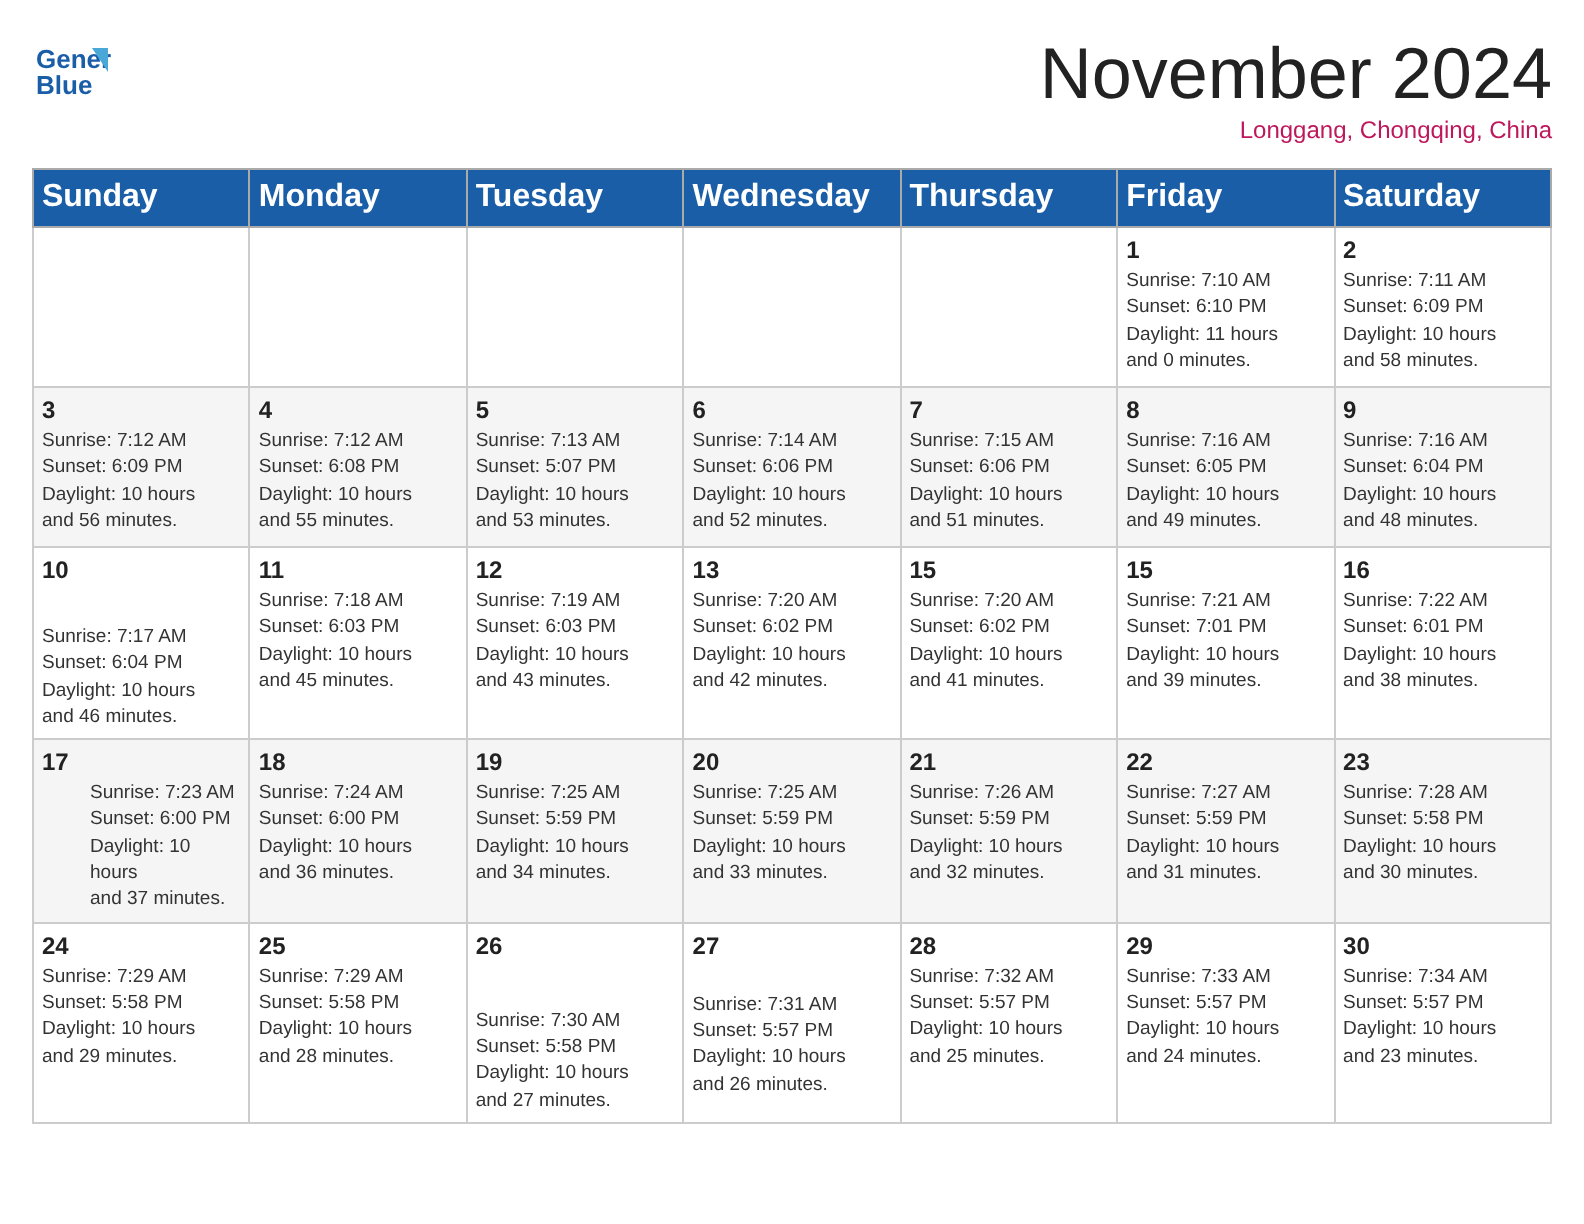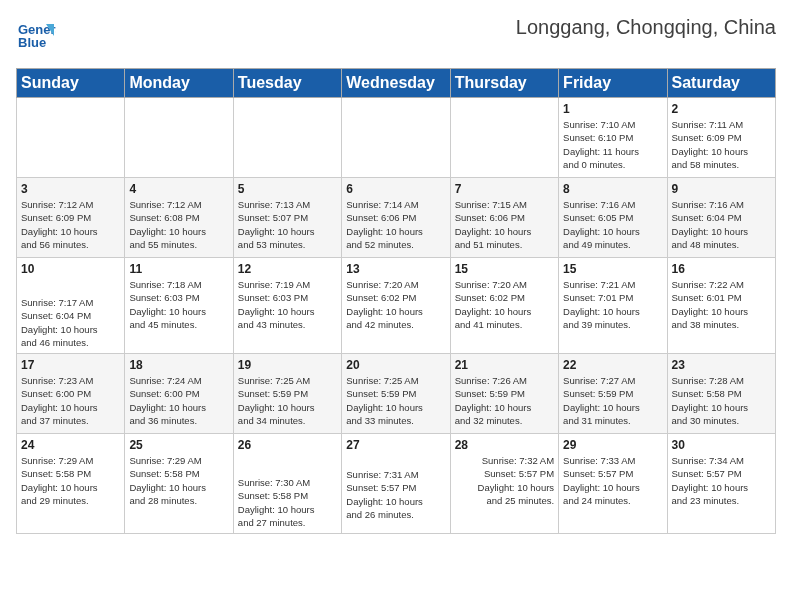--- a/index.html
+++ b/index.html
@@ -27,22 +27,22 @@
     }
     .title-block {
       text-align: right;
     }
     .month-title {
       font-size: 36px;
       font-weight: normal;
       color: #222;
     }
     .location {
-      font-size: 20px;
-      color: #404040;
+      font-size: 12px;
+      color: #be185d;
     }
     .calendar {
       width: 100%;
       border-collapse: collapse;
       table-layout: fixed;
     }
     .calendar th {
       background: #1a5ea8;
       color: #fff;
       font-size: 16px;
@@ -84,20 +84,21 @@
 <div class="header">
   <div class="logo">
     <svg class="logo-icon" viewBox="0 0 40 40">
       <rect x="0" y="0" width="40" height="40" fill="white"></rect>
       <text x="2" y="18" font-size="13" font-weight="bold" fill="#1a5ea8" font-family="Arial">General</text>
       <text x="2" y="31" font-size="13" font-weight="bold" fill="#1a5ea8" font-family="Arial">Blue</text>
       <polygon points="30,8 38,8 38,20" fill="#4aa8d8"></polygon>
     </svg>
   </div>
   <div class="title-block">
+    <div class="month-title">November 2024</div>
     <div class="location">Longgang, Chongqing, China</div>
   </div>
 </div>
 
 <table class="calendar">
   <thead>
     <tr>
     <th>Sunday</th>
         <th>Monday</th>
         <th>Tuesday</th>
@@ -227,21 +228,21 @@
           <span class="day-num">16</span>
           <div class="day-info" style="white-space: pre-line;">Sunrise: 7:22 AM
 Sunset: 6:01 PM
 Daylight: 10 hours
 and 38 minutes.</div>
         </td>
       </tr>
       <tr>
         <td>
           <span class="day-num">17</span>
-          <div class="day-info" style="white-space: pre-line;">Sunrise: 7:23 AM
+          <div class="day-info" style="white-space: pre-line; margin-left: 24px;">Sunrise: 7:23 AM
 Sunset: 6:00 PM
 Daylight: 10 hours
 and 37 minutes.</div>
         </td>
         <td>
           <span class="day-num">18</span>
           <div class="day-info" style="white-space: pre-line;">Sunrise: 7:24 AM
 Sunset: 6:00 PM
 Daylight: 10 hours
 and 36 minutes.</div>
@@ -306,21 +307,21 @@
         </td>
         <td>
           <span class="day-num">27</span>
           <div class="day-info" style="white-space: pre-line; margin-top: 16px;">Sunrise: 7:31 AM
 Sunset: 5:57 PM
 Daylight: 10 hours
 and 26 minutes.</div>
         </td>
         <td>
           <span class="day-num">28</span>
-          <div class="day-info" style="white-space: pre-line; text-align: right;">Sunrise: 7:32 AM
+          <div class="day-info" style="white-space: pre-line;">Sunrise: 7:32 AM
 Sunset: 5:57 PM
 Daylight: 10 hours
 and 25 minutes.</div>
         </td>
         <td>
           <span class="day-num">29</span>
           <div class="day-info" style="white-space: pre-line;">Sunrise: 7:33 AM
 Sunset: 5:57 PM
 Daylight: 10 hours
 and 24 minutes.</div>

